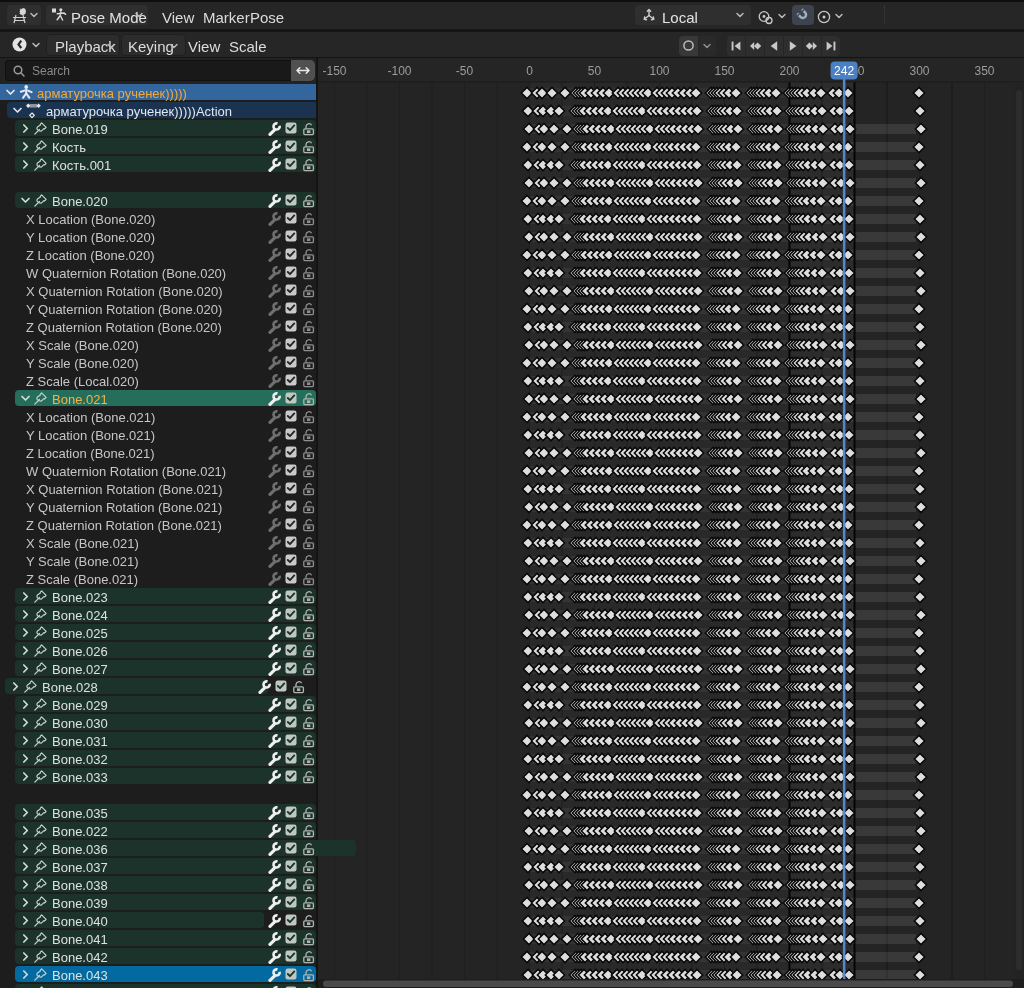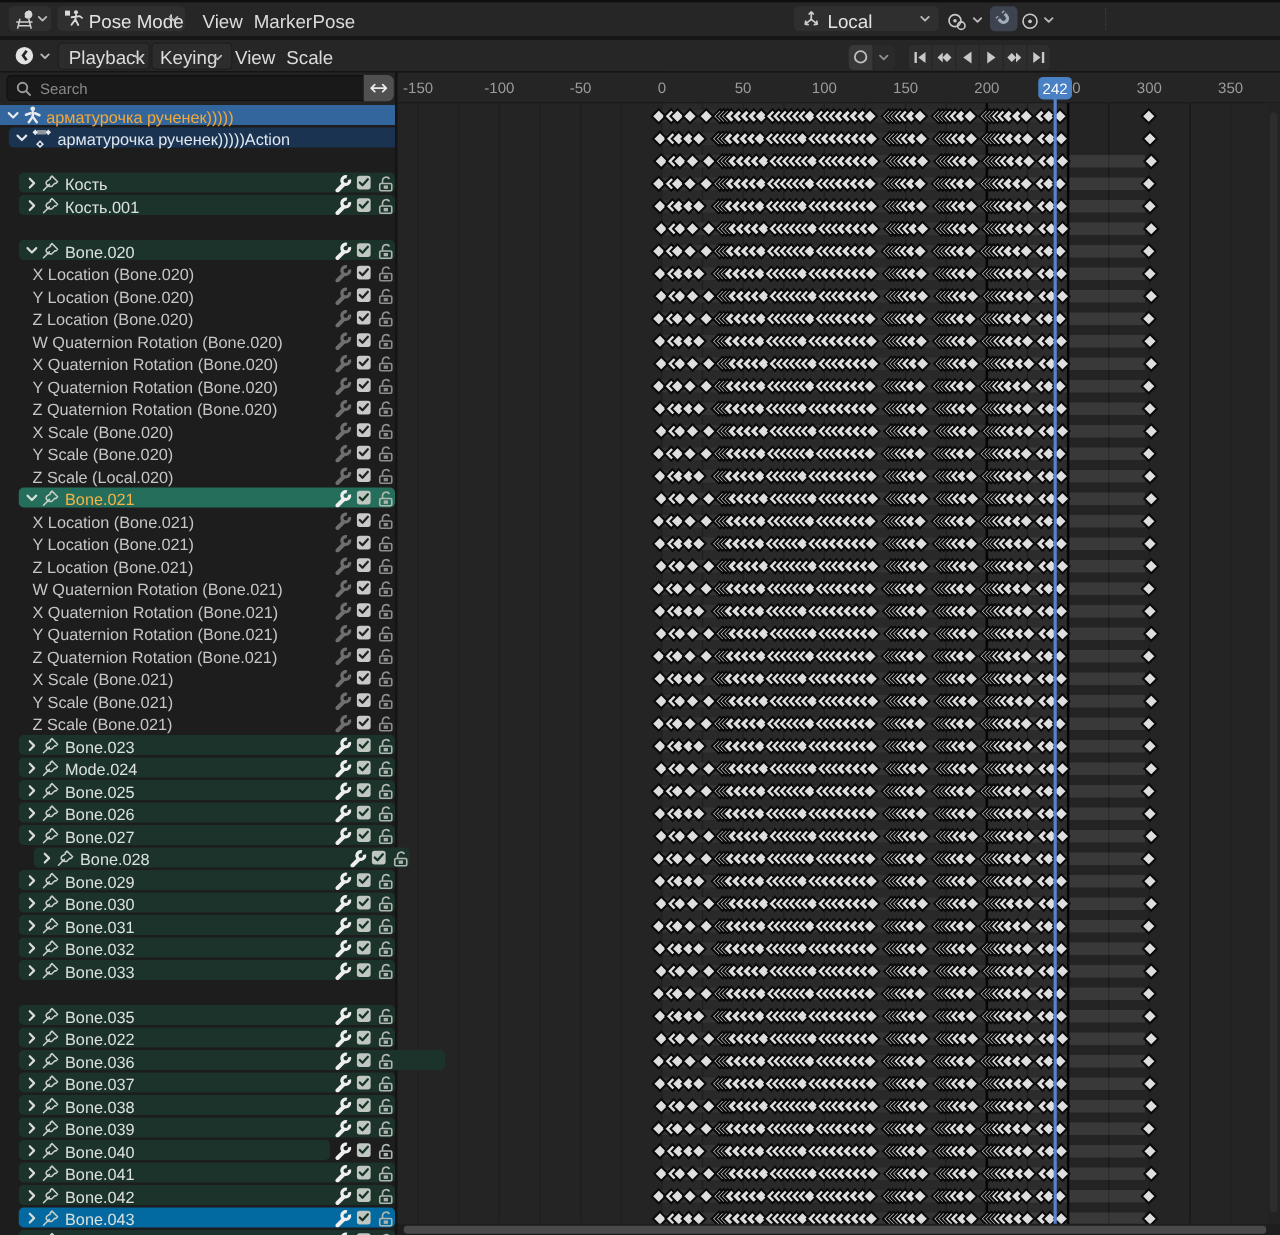--- a/index.html
+++ b/index.html
@@ -574,20 +574,47 @@
         <path d="M2 3.5 L5.5 7 L9 3.5" fill="none" stroke="#dfe4ea" stroke-width="1.7" stroke-linecap="round" stroke-linejoin="round"></path>
       </svg>
 <svg style="position:absolute;left:18px;top:0px" width="17" height="17">
         <rect x="4.6" y="2" width="7.4" height="3.6" fill="#8e959e"></rect>
         <path d="M3.2 1.5 L5.4 3.8 L3.2 6.1 L1 3.8 Z" fill="#e8ebee"></path>
         <path d="M13.6 1.5 L15.8 3.8 L13.6 6.1 L11.4 3.8 Z" fill="#e8ebee"></path>
         <path d="M7 11 L9.3 13.3 L7 15.6 L4.7 13.3 Z" fill="none" stroke="#e8ebee" stroke-width="1.2"></path>
       </svg>
 <span class="rt" style="left:39px;color:#dfe6ee">арматурочка рученек)))))Action</span>
     </div>
+<div class="row" style="top:120px;left:15px;width:301px;background:#1c332b;border-radius:4px">
+<svg style="position:absolute;left:5px;top:3px" width="11" height="11">
+        <path d="M3.8 2 L7.3 5.5 L3.8 9" fill="none" stroke="#d8dcd8" stroke-width="1.7" stroke-linecap="round" stroke-linejoin="round"></path>
+      </svg>
+<svg style="position:absolute;left:18px;top:1px" width="15" height="15">
+        <g fill="none" stroke="#c9d1ca" stroke-width="1.2" stroke-linecap="round" stroke-linejoin="round">
+          <path d="M1.8 13.2 L6.5 8.5"></path>
+          <path d="M8.6 1.9 L13.1 6.4 L11.7 7.8 L10.9 7.6 L8.3 10.2 Q6.1 10.4 4.6 8.9 Q3.1 7.4 4.8 5.7 L7.4 4.1 L7.2 3.3 Z"></path>
+        </g>
+      </svg>
+<span class="rt" style="left:37px;color:#dde1dd">Bone.019</span>
+<svg style="position:absolute;left:252px;top:1px" width="15" height="15">
+        <path d="M3 13.4 L7.6 8.8" stroke="#efefef" stroke-width="3.2" stroke-linecap="round" fill="none"></path>
+        <path d="M12.6 4.7 A3.1 3.1 0 1 1 10.5 2.5" fill="none" stroke="#efefef" stroke-width="2.6"></path>
+      </svg>
+<svg style="position:absolute;left:270px;top:2px" width="12" height="12">
+        <rect x="0.5" y="0.5" width="11" height="11" rx="2.2" fill="#bfc7c0"></rect>
+        <path d="M2.8 6 L5 8.2 L9.3 3.4" fill="none" stroke="#17342a" stroke-width="1.8" stroke-linecap="round" stroke-linejoin="round"></path>
+      </svg>
+<svg style="position:absolute;left:286px;top:1px" width="15" height="15">
+        <g fill="none" stroke="#aeb8b1" stroke-width="1.3">
+          <rect x="2.8" y="7.8" width="9.6" height="5.8" rx="1"></rect>
+          <path d="M5 7.5 L5 5.6 A3 3 0 0 1 10.6 4.2"></path>
+          <rect x="6.6" y="10" width="2.1" height="1.4"></rect>
+        </g>
+      </svg>
+</div>
 <div class="row" style="top:138px;left:15px;width:301px;background:#1c332b;border-radius:4px">
 <svg style="position:absolute;left:5px;top:3px" width="11" height="11">
         <path d="M3.8 2 L7.3 5.5 L3.8 9" fill="none" stroke="#d8dcd8" stroke-width="1.7" stroke-linecap="round" stroke-linejoin="round"></path>
       </svg>
 <svg style="position:absolute;left:18px;top:1px" width="15" height="15">
         <g fill="none" stroke="#c9d1ca" stroke-width="1.2" stroke-linecap="round" stroke-linejoin="round">
           <path d="M1.8 13.2 L6.5 8.5"></path>
           <path d="M8.6 1.9 L13.1 6.4 L11.7 7.8 L10.9 7.6 L8.3 10.2 Q6.1 10.4 4.6 8.9 Q3.1 7.4 4.8 5.7 L7.4 4.1 L7.2 3.3 Z"></path>
         </g>
       </svg>
@@ -1079,21 +1106,21 @@
 <div class="row" style="top:606px;left:15px;width:301px;background:#1c332b;border-radius:4px">
 <svg style="position:absolute;left:5px;top:3px" width="11" height="11">
         <path d="M3.8 2 L7.3 5.5 L3.8 9" fill="none" stroke="#d8dcd8" stroke-width="1.7" stroke-linecap="round" stroke-linejoin="round"></path>
       </svg>
 <svg style="position:absolute;left:18px;top:1px" width="15" height="15">
         <g fill="none" stroke="#c9d1ca" stroke-width="1.2" stroke-linecap="round" stroke-linejoin="round">
           <path d="M1.8 13.2 L6.5 8.5"></path>
           <path d="M8.6 1.9 L13.1 6.4 L11.7 7.8 L10.9 7.6 L8.3 10.2 Q6.1 10.4 4.6 8.9 Q3.1 7.4 4.8 5.7 L7.4 4.1 L7.2 3.3 Z"></path>
         </g>
       </svg>
-<span class="rt" style="left:37px;color:#dde1dd">Mode.024</span>
+<span class="rt" style="left:37px;color:#dde1dd">Bone.024</span>
 <svg style="position:absolute;left:252px;top:1px" width="15" height="15">
         <path d="M3 13.4 L7.6 8.8" stroke="#efefef" stroke-width="3.2" stroke-linecap="round" fill="none"></path>
         <path d="M12.6 4.7 A3.1 3.1 0 1 1 10.5 2.5" fill="none" stroke="#efefef" stroke-width="2.6"></path>
       </svg>
 <svg style="position:absolute;left:270px;top:2px" width="12" height="12">
         <rect x="0.5" y="0.5" width="11" height="11" rx="2.2" fill="#bfc7c0"></rect>
         <path d="M2.8 6 L5 8.2 L9.3 3.4" fill="none" stroke="#17342a" stroke-width="1.8" stroke-linecap="round" stroke-linejoin="round"></path>
       </svg>
 <svg style="position:absolute;left:286px;top:1px" width="15" height="15">
         <g fill="none" stroke="#aeb8b1" stroke-width="1.3">
@@ -1177,21 +1204,21 @@
         <path d="M2.8 6 L5 8.2 L9.3 3.4" fill="none" stroke="#17342a" stroke-width="1.8" stroke-linecap="round" stroke-linejoin="round"></path>
       </svg>
 <svg style="position:absolute;left:286px;top:1px" width="15" height="15">
         <g fill="none" stroke="#aeb8b1" stroke-width="1.3">
           <rect x="2.8" y="7.8" width="9.6" height="5.8" rx="1"></rect>
           <path d="M5 7.5 L5 5.6 A3 3 0 0 1 10.6 4.2"></path>
           <rect x="6.6" y="10" width="2.1" height="1.4"></rect>
         </g>
       </svg>
 </div>
-<div class="row" style="top:678px;left:27px;width:301px;background:#1c332b;border-radius:4px">
+<div class="row" style="top:678px;left:5px;width:263px;background:#1c332b;border-radius:4px">
 <svg style="position:absolute;left:5px;top:3px" width="11" height="11">
         <path d="M3.8 2 L7.3 5.5 L3.8 9" fill="none" stroke="#d8dcd8" stroke-width="1.7" stroke-linecap="round" stroke-linejoin="round"></path>
       </svg>
 <svg style="position:absolute;left:18px;top:1px" width="15" height="15">
         <g fill="none" stroke="#c9d1ca" stroke-width="1.2" stroke-linecap="round" stroke-linejoin="round">
           <path d="M1.8 13.2 L6.5 8.5"></path>
           <path d="M8.6 1.9 L13.1 6.4 L11.7 7.8 L10.9 7.6 L8.3 10.2 Q6.1 10.4 4.6 8.9 Q3.1 7.4 4.8 5.7 L7.4 4.1 L7.2 3.3 Z"></path>
         </g>
       </svg>
 <span class="rt" style="left:37px;color:#dde1dd">Bone.028</span>

